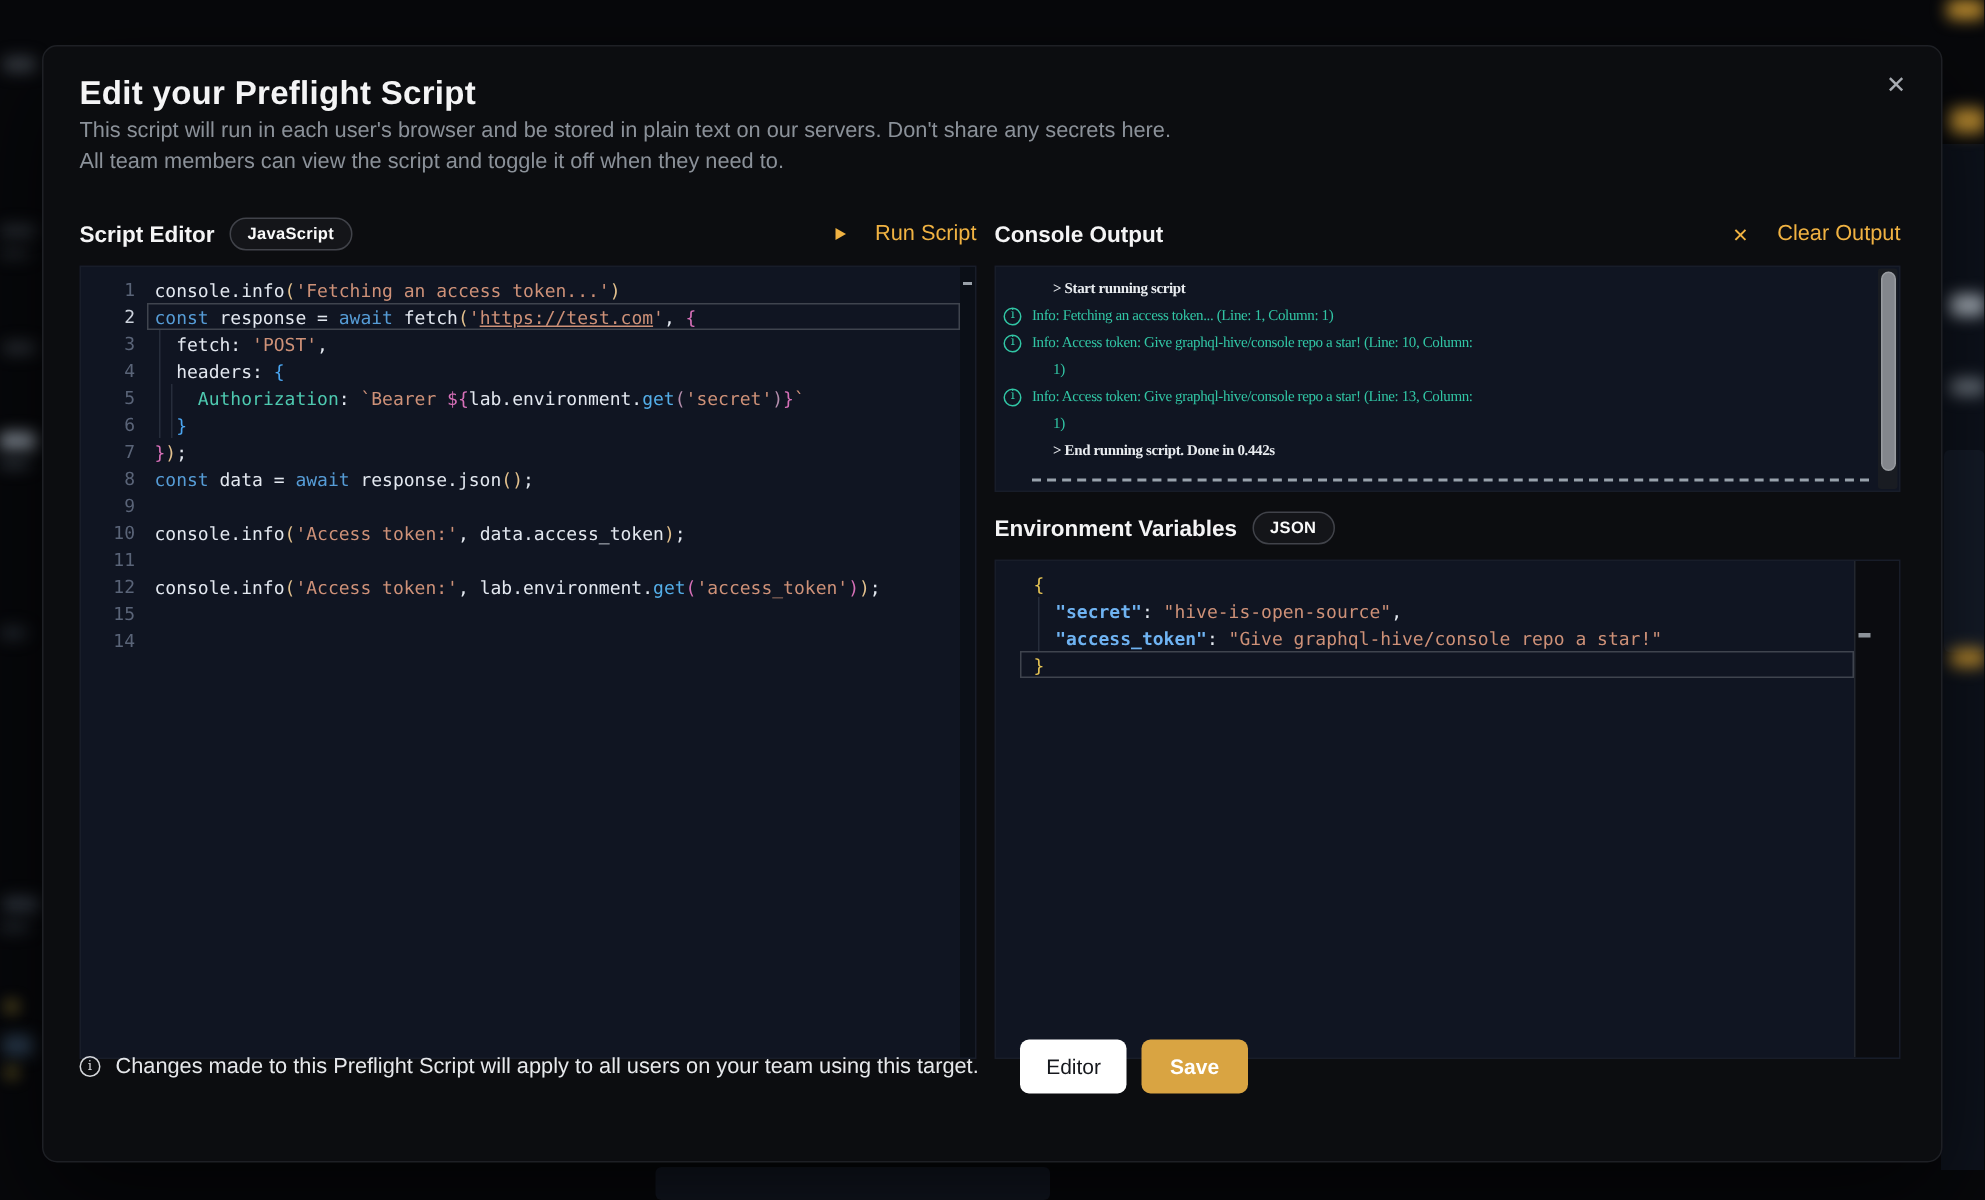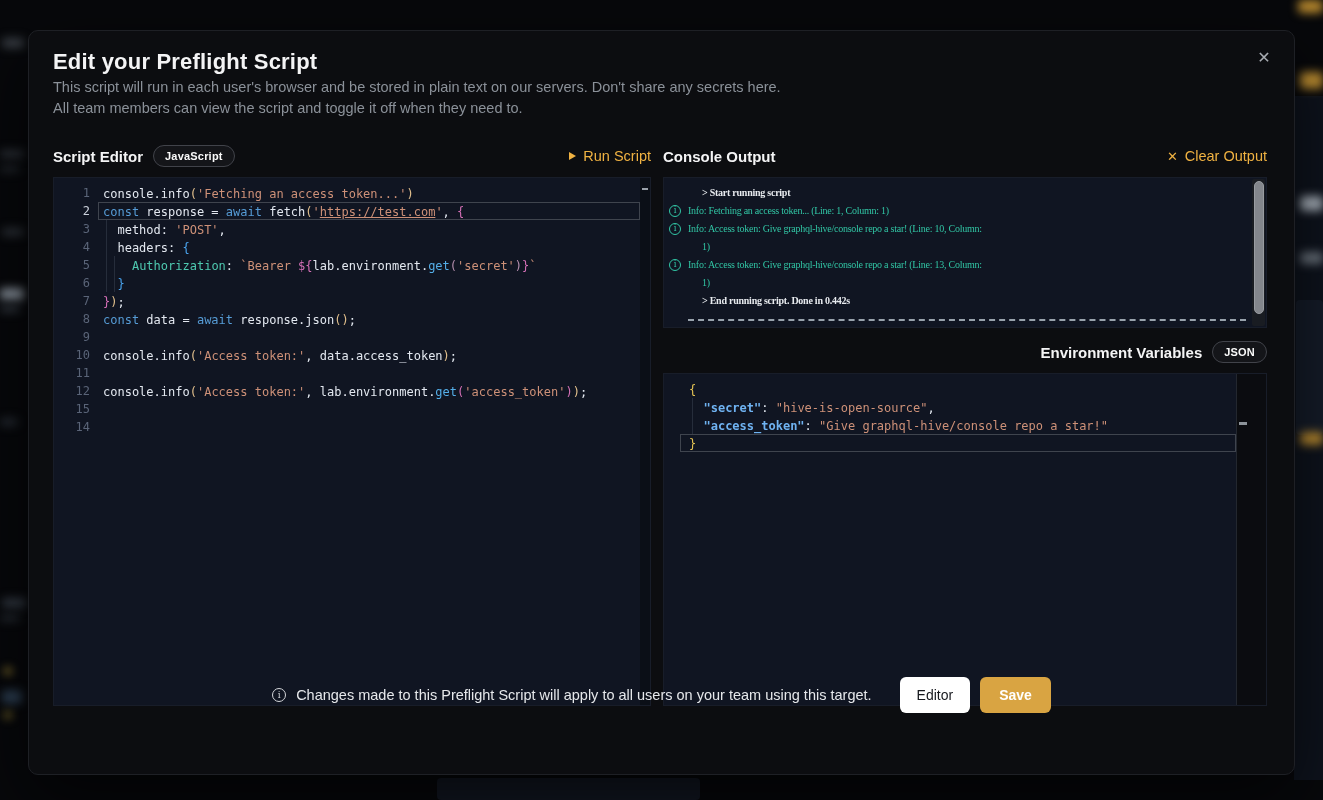--- a/index.html
+++ b/index.html
@@ -18,28 +18,28 @@
     box-shadow:0 24px 70px rgba(0,0,0,.65);
   }
   .modal-title { position:absolute; left:24px; top:18px; font-size:22px; font-weight:700; color:#f4f4f5; letter-spacing:.2px; }
   .modal-desc  { position:absolute; left:24px; top:46px; font-size:14.5px; line-height:21px; color:#8b9199; }
   .modal-close { position:absolute; right:16px; top:12px; width:28px; height:28px; display:flex; align-items:center; justify-content:center;
                  color:#a7abb1; font-size:16px; cursor:pointer; background:none; border:none; font-family:"Liberation Sans",sans-serif; }
   
   .col-header { position:absolute; height:26px; display:flex; align-items:center; }
   .col-header.left  { left:24px;  top:112px; width:598px; }
   .col-header.right { left:634px; top:112px; width:604px; }
-  .col-header.env   { left:634px; top:308px; width:604px;justify-content:flex-end; }
+  .col-header.env   { left:634px; top:308px; width:604px; }
   .section-title { font-size:15px; font-weight:700; color:#f4f4f5; }
   .badge {
     margin-left:10px; padding:4px 11px; border:1px solid #41434a; border-radius:999px;
     background:#141519; color:#fafafa; font-size:11px; font-weight:700; letter-spacing:.2px;
   }
   .spacer { flex:1; }
-  .accent-btn { display:flex; align-items:center; gap:7px; background:none; border:none; cursor:pointer;
+  .accent-btn { display:flex; align-items:center; gap:19px; background:none; border:none; cursor:pointer;
                 color:#f0b242; font-size:14.5px; font-weight:500; font-family:"Liberation Sans",sans-serif; }
   .play-tri { width:0; height:0; border-left:7px solid #f0b242; border-top:4.5px solid transparent; border-bottom:4.5px solid transparent; display:inline-block; }
   .x-glyph { font-size:13px; line-height:1; }
   
   .panel { position:absolute; background:#101522; border:1px solid rgba(255,255,255,0.035); overflow:hidden; }
   .panel.script  { left:24px;  top:146px; width:598px; height:529px; }
   .panel.console { left:634px; top:146px; width:604px; height:151px; }
   .panel.env     { left:634px; top:342px; width:604px; height:333px; }
   .mono { font-family:"DejaVu Sans Mono", monospace; font-size:12px; line-height:18px; }
   
@@ -72,21 +72,21 @@
   .console-line.plain { color:#e8ebef; font-weight:700; }
   .console-line.info  { color:#31c6a5; }
   .info-icon { position:absolute; left:5px; top:2.5px; width:12px; height:12px; border:1px solid #31c6a5; border-radius:50%;
                display:flex; align-items:center; justify-content:center; }
   .info-icon::after { content:"i"; color:#31c6a5; font-family:"DejaVu Serif",serif; font-size:8.5px; line-height:1; }
   .console-divider { position:relative; height:18px; }
   .console-divider .dash { position:absolute; left:24px; right:20px; top:9px; border-top:2px dashed #98a2ac; }
   .scrollbar-track { position:absolute; right:1px; top:1px; bottom:1px; width:13px; background:#191c22; border-radius:2px; }
   .scrollbar-thumb { position:absolute; left:1.5px; top:2px; width:10px; height:calc(100% - 14px); background:#83868c; border:1px solid #999ca1; border-radius:6px; }
   
-  .footer { position:absolute; left:24px; right:24px; top:646px; height:36px; display:flex; align-items:center; justify-content:center; gap:10px; }
+  .footer { position:absolute; left:24px; right:24px; top:662px; height:36px; display:flex; align-items:center; justify-content:flex-start; gap:10px; }
   .footer-note { display:flex; align-items:center; gap:10px; margin-right:18px; color:#e6e8eb; font-size:14.5px; }
   .note-icon { width:14px; height:14px; border:1.4px solid #d4d6da; border-radius:50%; display:flex; align-items:center; justify-content:center; flex:none; }
   .note-icon::after { content:"i"; color:#d4d6da; font-family:"DejaVu Serif",serif; font-size:9px; line-height:1; }
   .btn { height:36px; border:none; border-radius:6px; font-size:14px; cursor:pointer; font-family:"Liberation Sans",sans-serif; }
   .btn.close { background:#ffffff; color:#16181d; padding:0 17px; font-weight:500; }
   .btn.save  { background:#d9a442; color:#ffffff; padding:0 19px; font-weight:600; }
 </style>
 </head>
 <body>
 
@@ -146,21 +146,21 @@
             <div class="gutter-num">9</div>
             <div class="gutter-num">10</div>
             <div class="gutter-num">11</div>
             <div class="gutter-num">12</div>
             <div class="gutter-num">15</div>
             <div class="gutter-num">14</div>
           </div>
         <div class="code-area">
             <div class="code-line"><span class="tk-fn">console.info</span><span class="tk-b1">(</span><span class="tk-str">'Fetching an access token...'</span><span class="tk-b1">)</span></div>
             <div class="code-line active"><span class="tk-kw">const</span><span class="tk-txt"> response = </span><span class="tk-kw">await</span><span class="tk-txt"> fetch</span><span class="tk-b1">(</span><span class="tk-str">'</span><span class="tk-url">https://test.com</span><span class="tk-str">'</span><span class="tk-txt">, </span><span class="tk-b2">{</span></div>
-            <div class="code-line"><span class="tk-txt">  method: </span><span class="tk-str">'POST'</span><span class="tk-txt">,</span></div>
+            <div class="code-line"><span class="tk-txt">  fetch: </span><span class="tk-str">'POST'</span><span class="tk-txt">,</span></div>
             <div class="code-line"><span class="tk-txt">  headers: </span><span class="tk-b3">{</span></div>
             <div class="code-line"><span class="tk-txt">    </span><span class="tk-prop">Authorization</span><span class="tk-txt">: </span><span class="tk-str">`Bearer </span><span class="tk-b2">${</span><span class="tk-txt">lab.environment.</span><span class="tk-mth">get</span><span class="tk-b4">(</span><span class="tk-str">'secret'</span><span class="tk-b4">)</span><span class="tk-b2">}</span><span class="tk-str">`</span></div>
             <div class="code-line"><span class="tk-txt">  </span><span class="tk-b3">}</span></div>
             <div class="code-line"><span class="tk-b2">}</span><span class="tk-b1">)</span><span class="tk-txt">;</span></div>
             <div class="code-line"><span class="tk-kw">const</span><span class="tk-txt"> data = </span><span class="tk-kw">await</span><span class="tk-txt"> response.json</span><span class="tk-b1">()</span><span class="tk-txt">;</span></div>
             <div class="code-line"></div>
             <div class="code-line"><span class="tk-fn">console.info</span><span class="tk-b1">(</span><span class="tk-str">'Access token:'</span><span class="tk-txt">, data.access_token</span><span class="tk-b1">)</span><span class="tk-txt">;</span></div>
             <div class="code-line"></div>
             <div class="code-line"><span class="tk-fn">console.info</span><span class="tk-b1">(</span><span class="tk-str">'Access token:'</span><span class="tk-txt">, lab.environment.</span><span class="tk-mth">get</span><span class="tk-b2">(</span><span class="tk-str">'access_token'</span><span class="tk-b2">)</span><span class="tk-b1">)</span><span class="tk-txt">;</span></div>
             <div class="code-line"></div>

